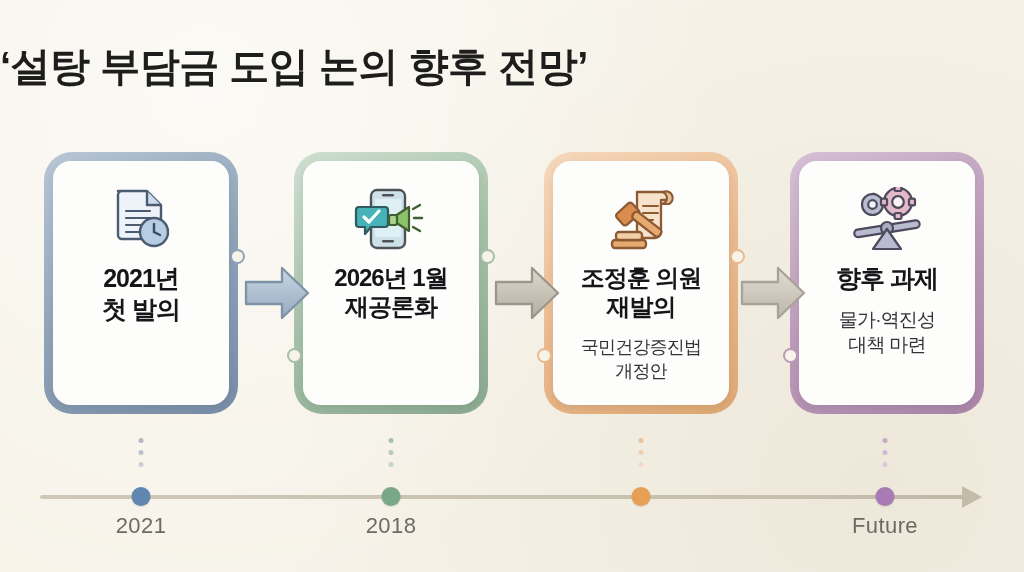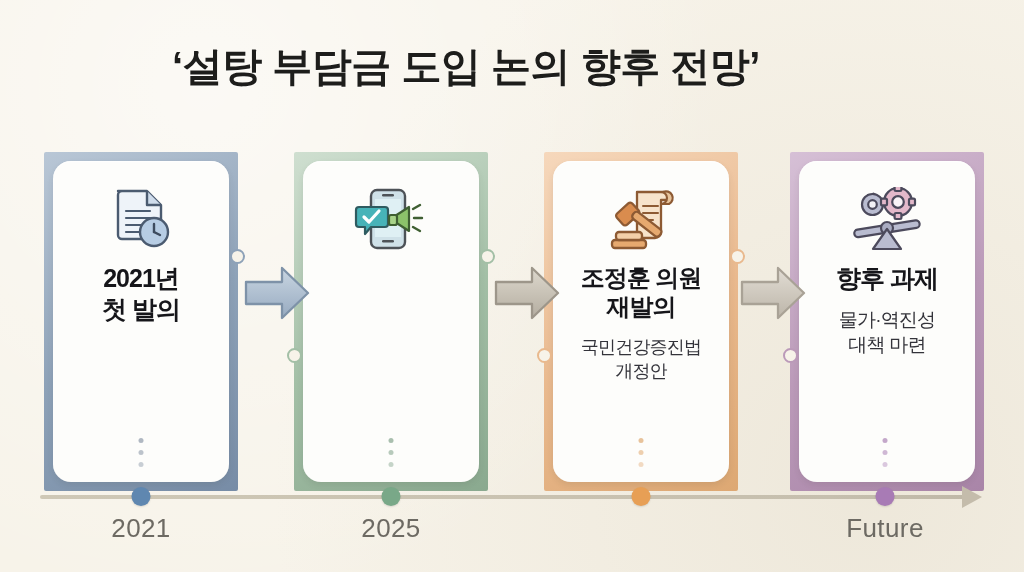--- a/index.html
+++ b/index.html
@@ -16,21 +16,21 @@
     width:1024px; height:572px;
     background:#f7f3e9;
     background-image:
       radial-gradient(circle at 20% 15%, rgba(255,255,255,.55) 0%, rgba(255,255,255,0) 55%),
       radial-gradient(circle at 85% 85%, rgba(226,218,200,.45) 0%, rgba(226,218,200,0) 60%);
   }
 
   
   .title-wrap {
     position:absolute; top:44px; left:0; width:932px;
-    text-align:center;
+    text-align:left;
   }
   .title {
     font-size:40px;
     font-weight:bold;
     color:#1d1d1b;
     letter-spacing:-0.5px;
     line-height:1.1;
     text-shadow:0 1px 0 rgba(255,255,255,.6);
     white-space:nowrap;
   }
@@ -38,22 +38,22 @@
   
   .cards {
     position:absolute;
     top:152px; left:0; width:1024px; height:290px;
   }
 
   .card {
     position:absolute;
     top:0;
     width:194px;
-    height:339px;
-    border-radius:2px;
+    height:262px;
+    border-radius:28px;
     padding:9px;
   }
   .card::after {                     
     content:"";
     position:absolute;
     left:10px; top:14px;
     width:100%; height:100%;
     border-radius:26px;
     background:rgba(120,112,96,.16);
     filter:blur(7px);
@@ -168,21 +168,21 @@
     left:50%; top:32px;
     transform:translateX(-50%);
     width:19px; height:19px;
     border-radius:50%;
     box-shadow:0 1px 2px rgba(0,0,0,.12);
   }
   .tl-label {
     position:absolute;
     left:50%; top:58px;
     transform:translateX(-50%);
-    font-size:26px;
+    font-size:22px;
     color:#6d6a63;
     letter-spacing:0.4px;
     white-space:nowrap;
   }
 </style>
 </head>
 <body>
 
 <div id="stage">
 
@@ -231,20 +231,22 @@
             <path d="M11 30 l5 5 l10 -11" fill="none" stroke="#fff" stroke-width="3.2" stroke-linecap="round" stroke-linejoin="round"></path>
             <path d="M42 29 l14 -9 v24 l-14 -9 z" fill="#8cc26a" stroke="#3f5f32" stroke-width="2.2" stroke-linejoin="round"></path>
             <rect x="36" y="28" width="8" height="10" rx="2" fill="#a8d389" stroke="#3f5f32" stroke-width="2.2"></rect>
             <g stroke="#3f5f32" stroke-width="2.4" stroke-linecap="round">
               <line x1="60" y1="22" x2="67" y2="18"></line>
               <line x1="61" y1="31" x2="69" y2="31"></line>
               <line x1="60" y1="40" x2="67" y2="44"></line>
             </g>
           </svg>
         </div>
+        <div class="card-head">2026년 1월
+재공론화</div>
       </div>
     </div>
 
     <div class="card c3">
       <div class="node left"></div>
       <div class="node right"></div>
       <div class="card-inner">
         <div class="icon-box">
           <svg width="76" height="68" viewBox="0 0 76 68">
             <path d="M34 6 h26 a6 6 0 0 1 6 6 v2 h-8 v32 a6 6 0 0 1-6 6 H34 z" fill="#f7e3cb" stroke="#8d5a33" stroke-width="2.3" stroke-linejoin="round"></path>
@@ -347,21 +349,21 @@
       <div class="tl-label">2021</div>
     </div>
 
     <div class="tl-point" style="left:351px;width:80px;">
       <div class="tl-dots">
         <span style="background:#a9bfae;"></span>
         <span style="background:#b7cabb;"></span>
         <span style="background:#c5d4c8;"></span>
       </div>
       <div class="tl-dot" style="background:#79a888;"></div>
-      <div class="tl-label">2025</div>
+      <div class="tl-label">2018</div>
     </div>
 
     <div class="tl-point" style="left:601px;width:80px;">
       <div class="tl-dots">
         <span style="background:#e8c39b;"></span>
         <span style="background:#eecfae;"></span>
         <span style="background:#f2dac2;"></span>
       </div>
       <div class="tl-dot" style="background:#e79f55;"></div>
       <div class="tl-label"></div>

